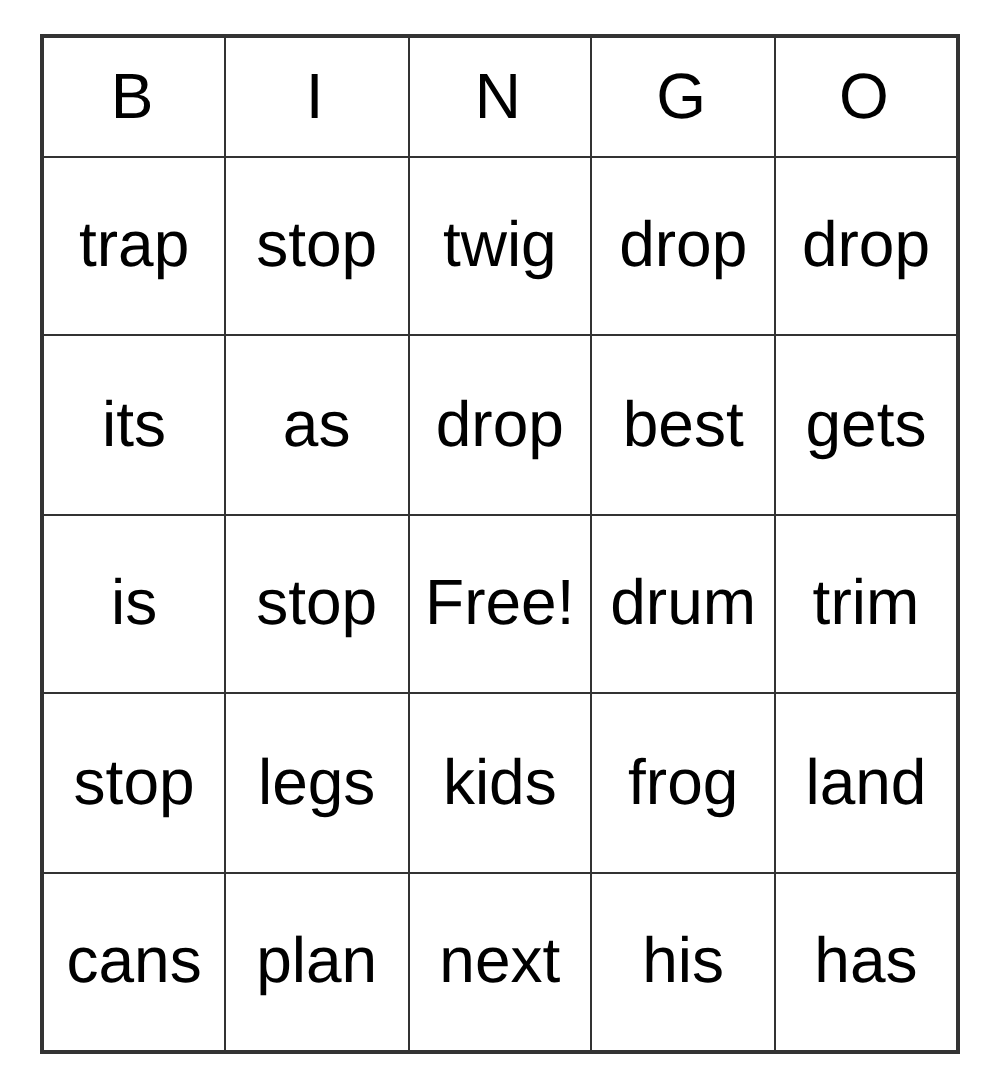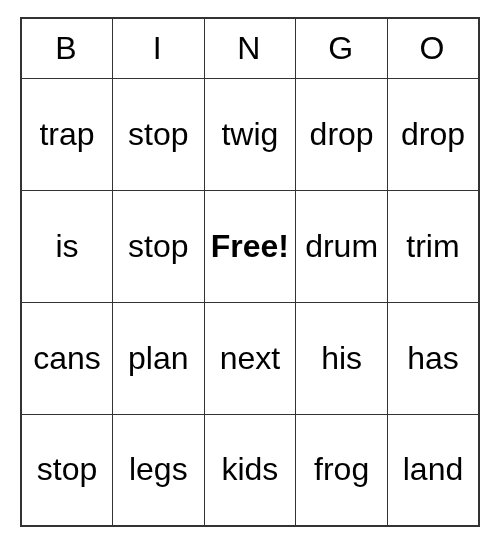--- a/index.html
+++ b/index.html
@@ -36,21 +36,21 @@
 
     .bingo-card th {
       font-size: 32px;
       font-weight: normal;
       height: 60px;
       letter-spacing: 2px;
     }
 
     .free-cell {
       font-size: 22px;
-      font-weight: bold;
+      font-weight: normal;
     }
   </style>
 </head>
 <body>
 
 <table class="bingo-card">
   <thead>
     <tr>
     <th>B</th>
         <th>I</th>
@@ -61,34 +61,41 @@
   </thead>
   <tbody id="bingo-body">
   <tr>
         <td>trap</td>
         <td>stop</td>
         <td>twig</td>
         <td>drop</td>
         <td>drop</td>
       </tr>
       <tr>
+        <td>its</td>
+        <td>as</td>
+        <td>drop</td>
+        <td>best</td>
+        <td>gets</td>
+      </tr>
+      <tr>
         <td>is</td>
         <td>stop</td>
         <td class="free-cell">Free!</td>
         <td>drum</td>
         <td>trim</td>
+      </tr>
+      <tr>
+        <td>stop</td>
+        <td>legs</td>
+        <td>kids</td>
+        <td>frog</td>
+        <td>land</td>
       </tr>
       <tr>
         <td>cans</td>
         <td>plan</td>
         <td>next</td>
         <td>his</td>
         <td>has</td>
       </tr>
-      <tr>
-        <td>stop</td>
-        <td>legs</td>
-        <td>kids</td>
-        <td>frog</td>
-        <td>land</td>
-      </tr>
     </tbody>
 </table>
 
 </body></html>

